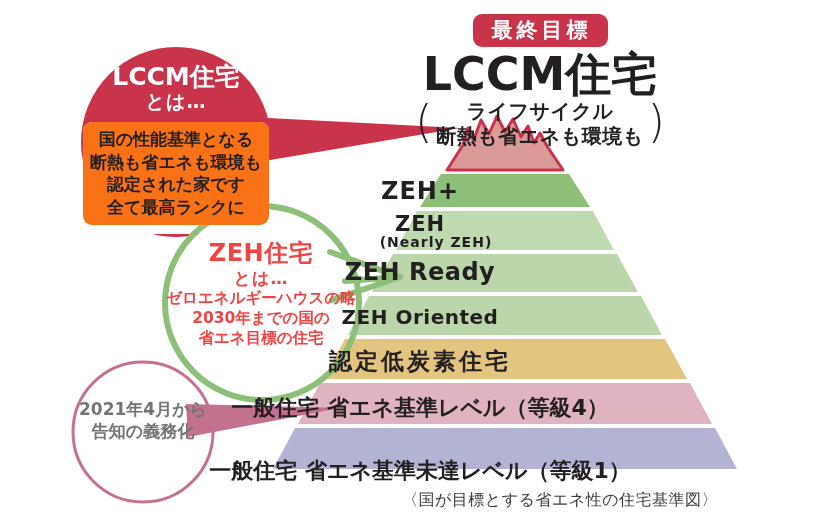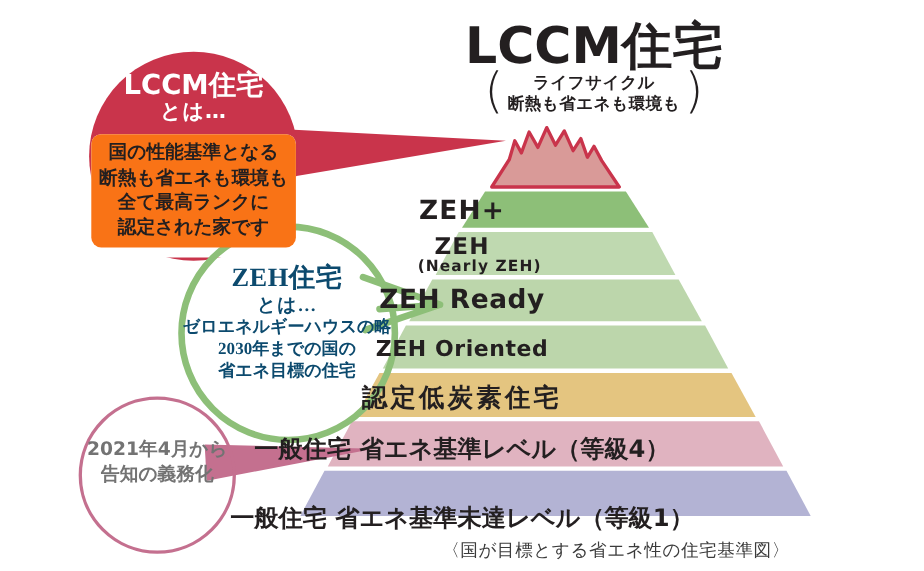--- a/index.html
+++ b/index.html
@@ -61,21 +61,21 @@
     gap: 4px;
   }
   .paren {
     font-size: 44px;
     line-height: 0.8;
     font-weight: 300;
     color: #231f20;
     transform: translateY(-2px);
   }
   #subtitle-lines {
-    font-size: 15px;
+    font-size: 20px;
     font-weight: bold;
     line-height: 1.22;
     color: #231f20;
     letter-spacing: 0.5px;
   }
 
   
   .band-label {
     position: absolute;
     width: 100%;
@@ -148,22 +148,21 @@
     letter-spacing: 0px;
   }
 
   
   #zeh-callout {
     position: absolute;
     left: 152px;
     top: 240px;
     width: 218px;
     text-align: center;
-    color: #0c4a6e;
-    font-family: Liberation Serif, serif;
+    color: #ef4444;
   }
   #zeh-callout .t1 { font-size: 24px; font-weight: bold; line-height: 1.15; letter-spacing: 0.5px; }
   #zeh-callout .t2 { font-size: 17px; font-weight: bold; line-height: 1.2; letter-spacing: 1px; }
   #zeh-callout .t3 { font-size: 15.5px; font-weight: bold; line-height: 1.3; letter-spacing: 0px; }
 
   
   #year-callout {
     position: absolute;
     left: 55px;
     top: 398px;
@@ -215,20 +214,21 @@
     <rect x="83" y="122" width="186" height="112" rx="9" ry="9" fill="#ffffff"></rect>
 
     <path d="M 330 252 L 400 277 L 332 300 M 400 277 L 345 281" fill="none" stroke="#8dbf78" stroke-width="6" stroke-linejoin="round" stroke-linecap="round"></path>
     <circle cx="262" cy="303" r="97" fill="none" stroke="#8dbf78" stroke-width="6"></circle>
 
     <path d="M 186 404 L 340 408 L 188 437 Z" fill="#c4708f"></path>
     <circle cx="143" cy="432" r="70" fill="none" stroke="#c4708f" stroke-width="3"></circle>
   </svg>
 
   <div id="headline-block">
+    <div id="goal-badge" style="background: rgb(201, 52, 75);">最終目標</div>
     <div id="main-title">LCCM住宅</div>
     <div id="subtitle-wrap">
       <span class="paren">(</span>
       <span id="subtitle-lines">
         <div>ライフサイクル</div>
         <div>断熱も省エネも環境も</div>
       </span>
       <span class="paren">)</span>
     </div>
   </div>
@@ -247,22 +247,22 @@
   <div class="band-label" id="lab-tokyu1">一般住宅 省エネ基準未達レベル（等級1）</div>
 
   <div id="lccm-callout">
     <div id="lccm-head">
       <div class="l1">LCCM住宅</div>
       <div class="l2">とは…</div>
     </div>
     <div id="lccm-box">
       <div>国の性能基準となる</div>
       <div>断熱も省エネも環境も</div>
+      <div>認定された家です</div>
       <div>全て最高ランクに</div>
-      <div>認定された家です</div>
     </div>
   </div>
 
   <div id="zeh-callout">
     <div class="t1">ZEH住宅</div>
     <div class="t2">とは…</div>
     <div class="t3">ゼロエネルギーハウスの略</div>
     <div class="t3">2030年までの国の</div>
     <div class="t3">省エネ目標の住宅</div>
   </div>

